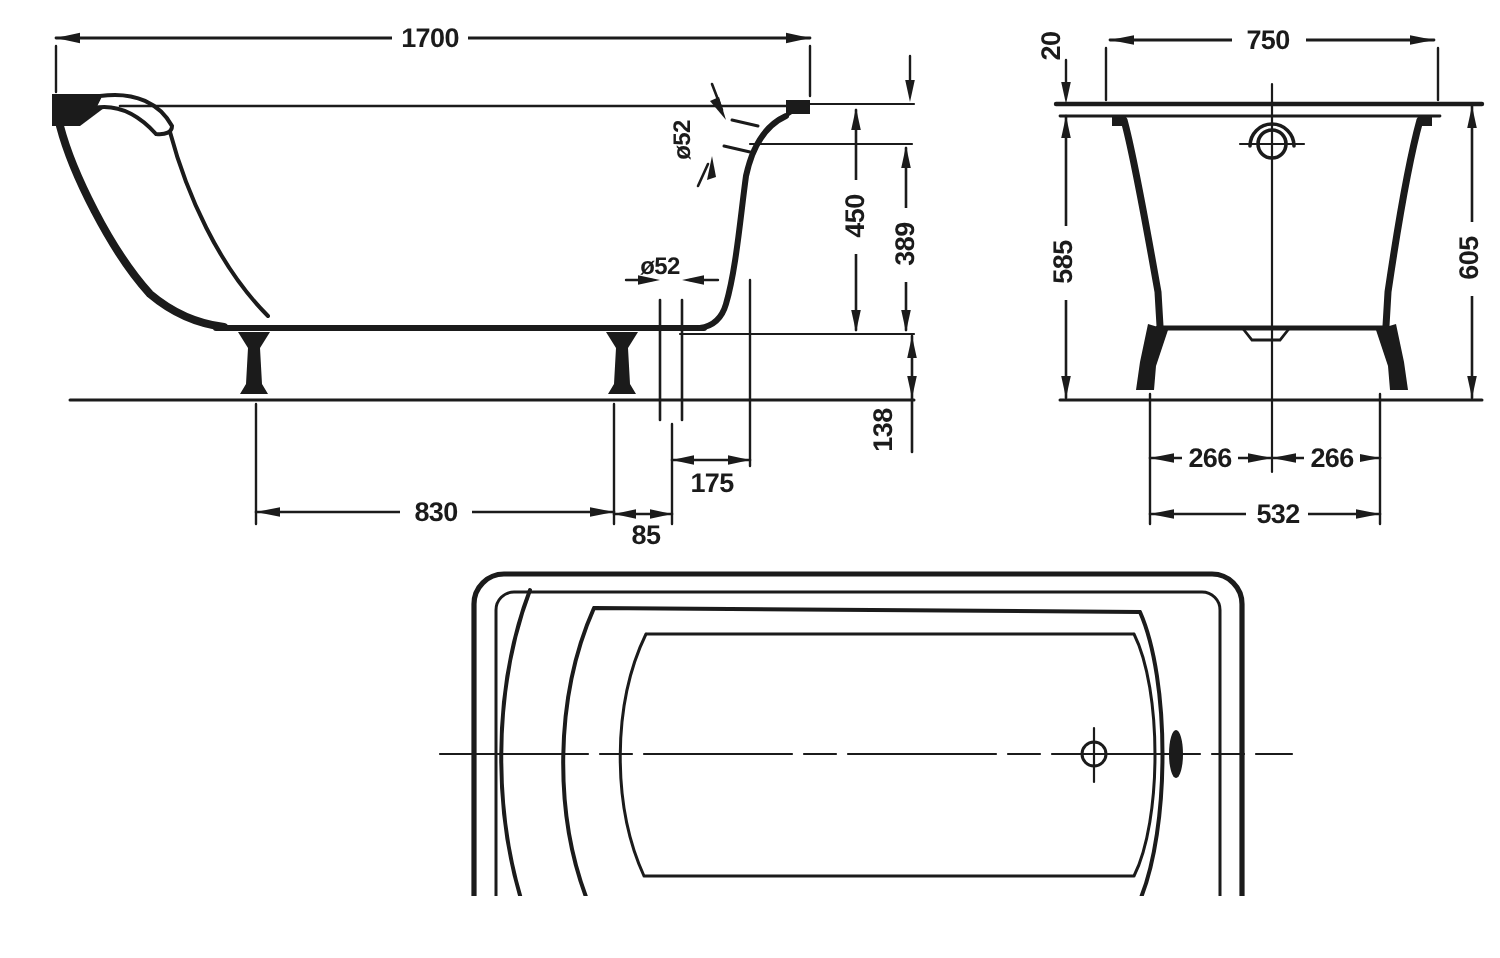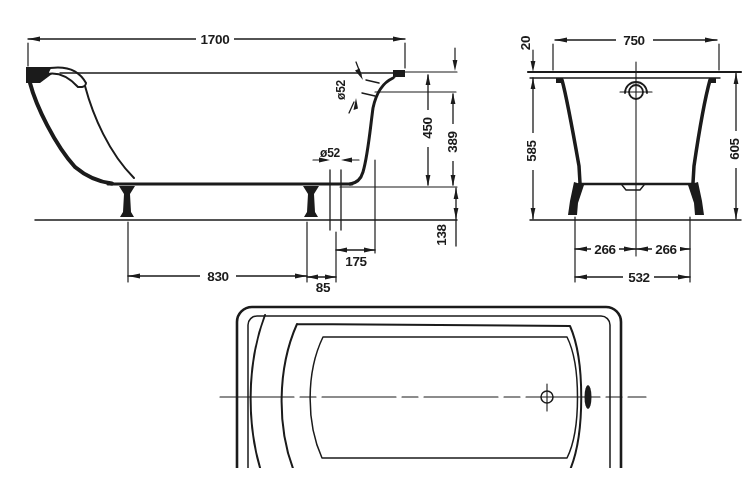--- a/index.html
+++ b/index.html
@@ -1,17 +1,17 @@
 <!DOCTYPE html>
 <html><head>
 <meta charset="utf-8">
 <style>
   html,body{margin:0;padding:0;background:#ffffff;}
   #canvas{position:relative;width:750px;height:448px;background:#ffffff;overflow:hidden;
-          font-family:"Liberation Sans", sans-serif;margin-top:20px;}
+          font-family:"Liberation Sans", sans-serif;}
   svg text{font-family:"Liberation Sans","DejaVu Sans",sans-serif;font-weight:bold;fill:#1b1b1b;}
   .dim{font-size:13.5px;letter-spacing:-0.3px;}
   .dimS{font-size:12px;letter-spacing:-0.3px;}
 </style>
 </head>
 <body>
 
 <div id="canvas">
 <svg width="750" height="479" viewBox="0 0 750 479" fill="none" stroke-linecap="round">
 

